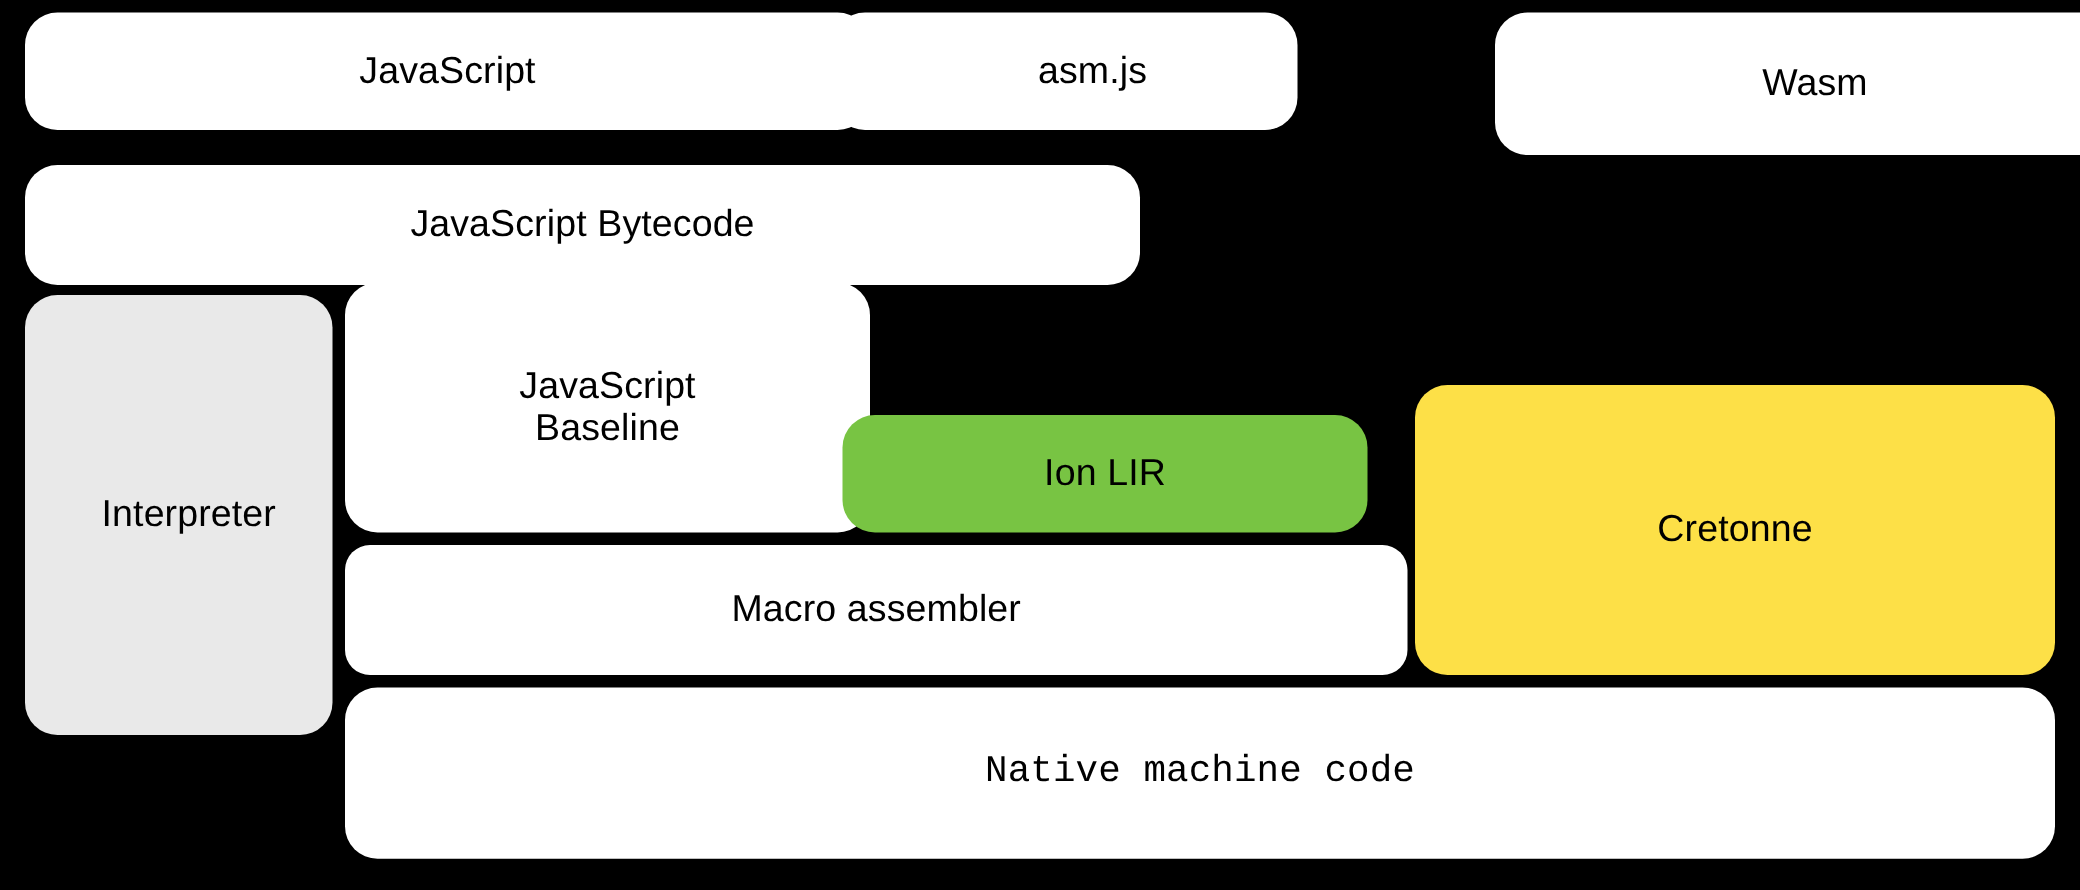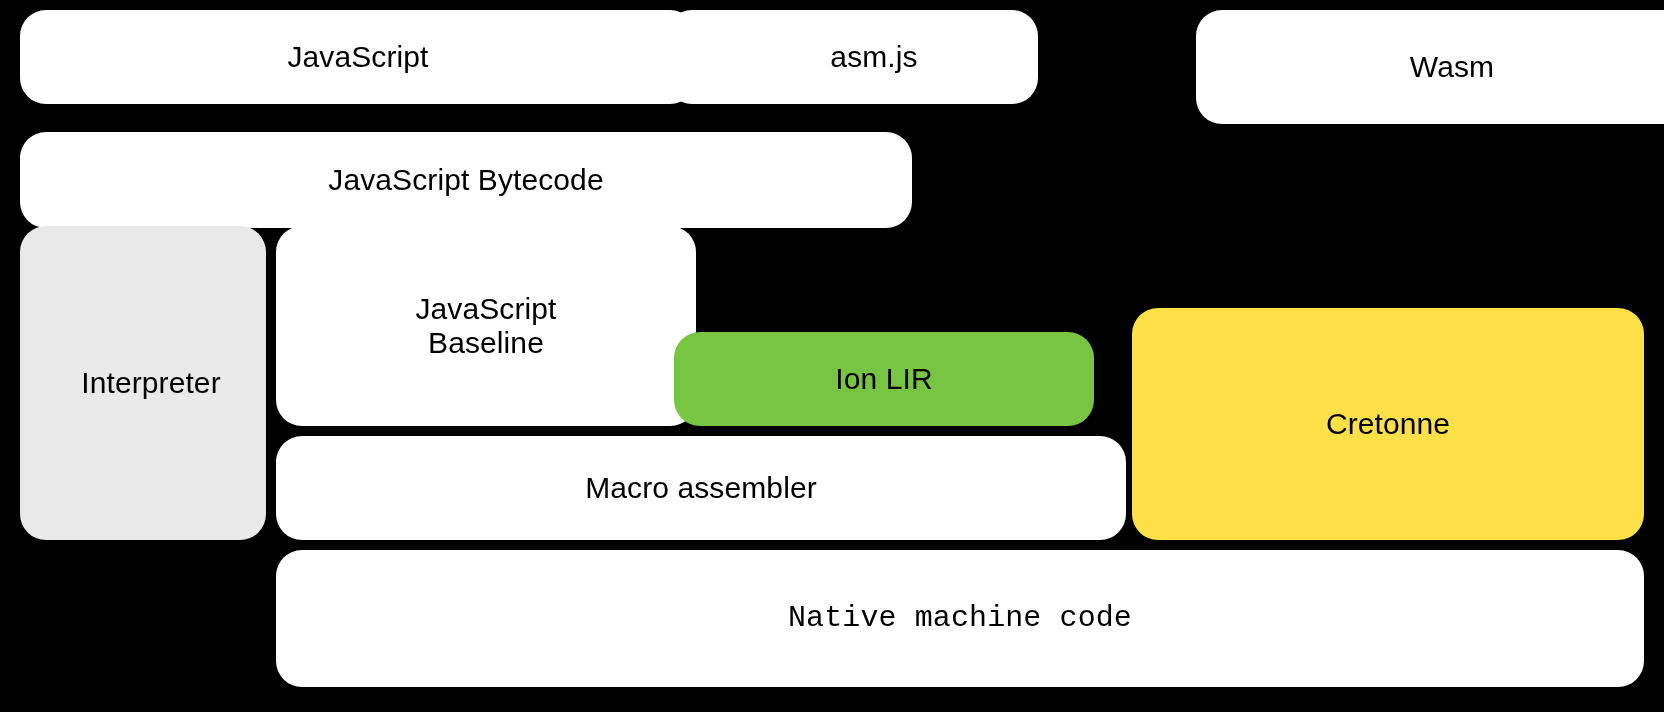--- a/index.html
+++ b/index.html
@@ -41,28 +41,28 @@
   
   .n-javascript      { left: 20px;   top: 10px;  width: 676px; height: 94px; }
   .n-asmjs           { left: 666px;  top: 10px;  width: 372px; height: 94px; padding-left: 44px; }
   .n-wasm            { left: 1196px; top: 10px;  width: 512px; height: 114px; }
 
   
   .n-js-bytecode     { left: 20px;   top: 120px; width: 892px; height: 96px; margin-top: 12px; }
   .n-baldrmonkey     { left: 922px;  top: 118px; width: 412px; height: 96px; }
 
   
-  .n-interpreter     { left: 20px;   top: 226px; width: 246px; height: 314px; padding-left: 16px; }
+  .n-interpreter     { left: 20px;   top: 236px; width: 246px; height: 352px; padding-left: 16px; }
   .n-js-baseline     { left: 276px;  top: 226px; width: 420px; height: 200px; }
   .n-ion-mir         { left: 706px;  top: 226px; width: 420px; height: 96px; }
   .n-ion-lir         { left: 674px;  top: 332px; width: 420px; height: 94px; }
   .n-cretonne        { left: 1132px; top: 308px; width: 512px; height: 232px; }
 
   
-  .n-macro-assembler { left: 276px;  top: 436px; width: 850px; height: 104px; }
+  .n-macro-assembler { left: 276px;  top: 436px; width: 850px; height: 104px; border-radius: 20px; }
 
   
   .n-native-code     { left: 276px;  top: 550px; width: 1368px; height: 137px; font-family: Liberation Mono, monospace; }
 </style>
 </head>
 <body>
 
 <div id="stack-diagram">
 
   <div class="node n-javascript">JavaScript</div>

